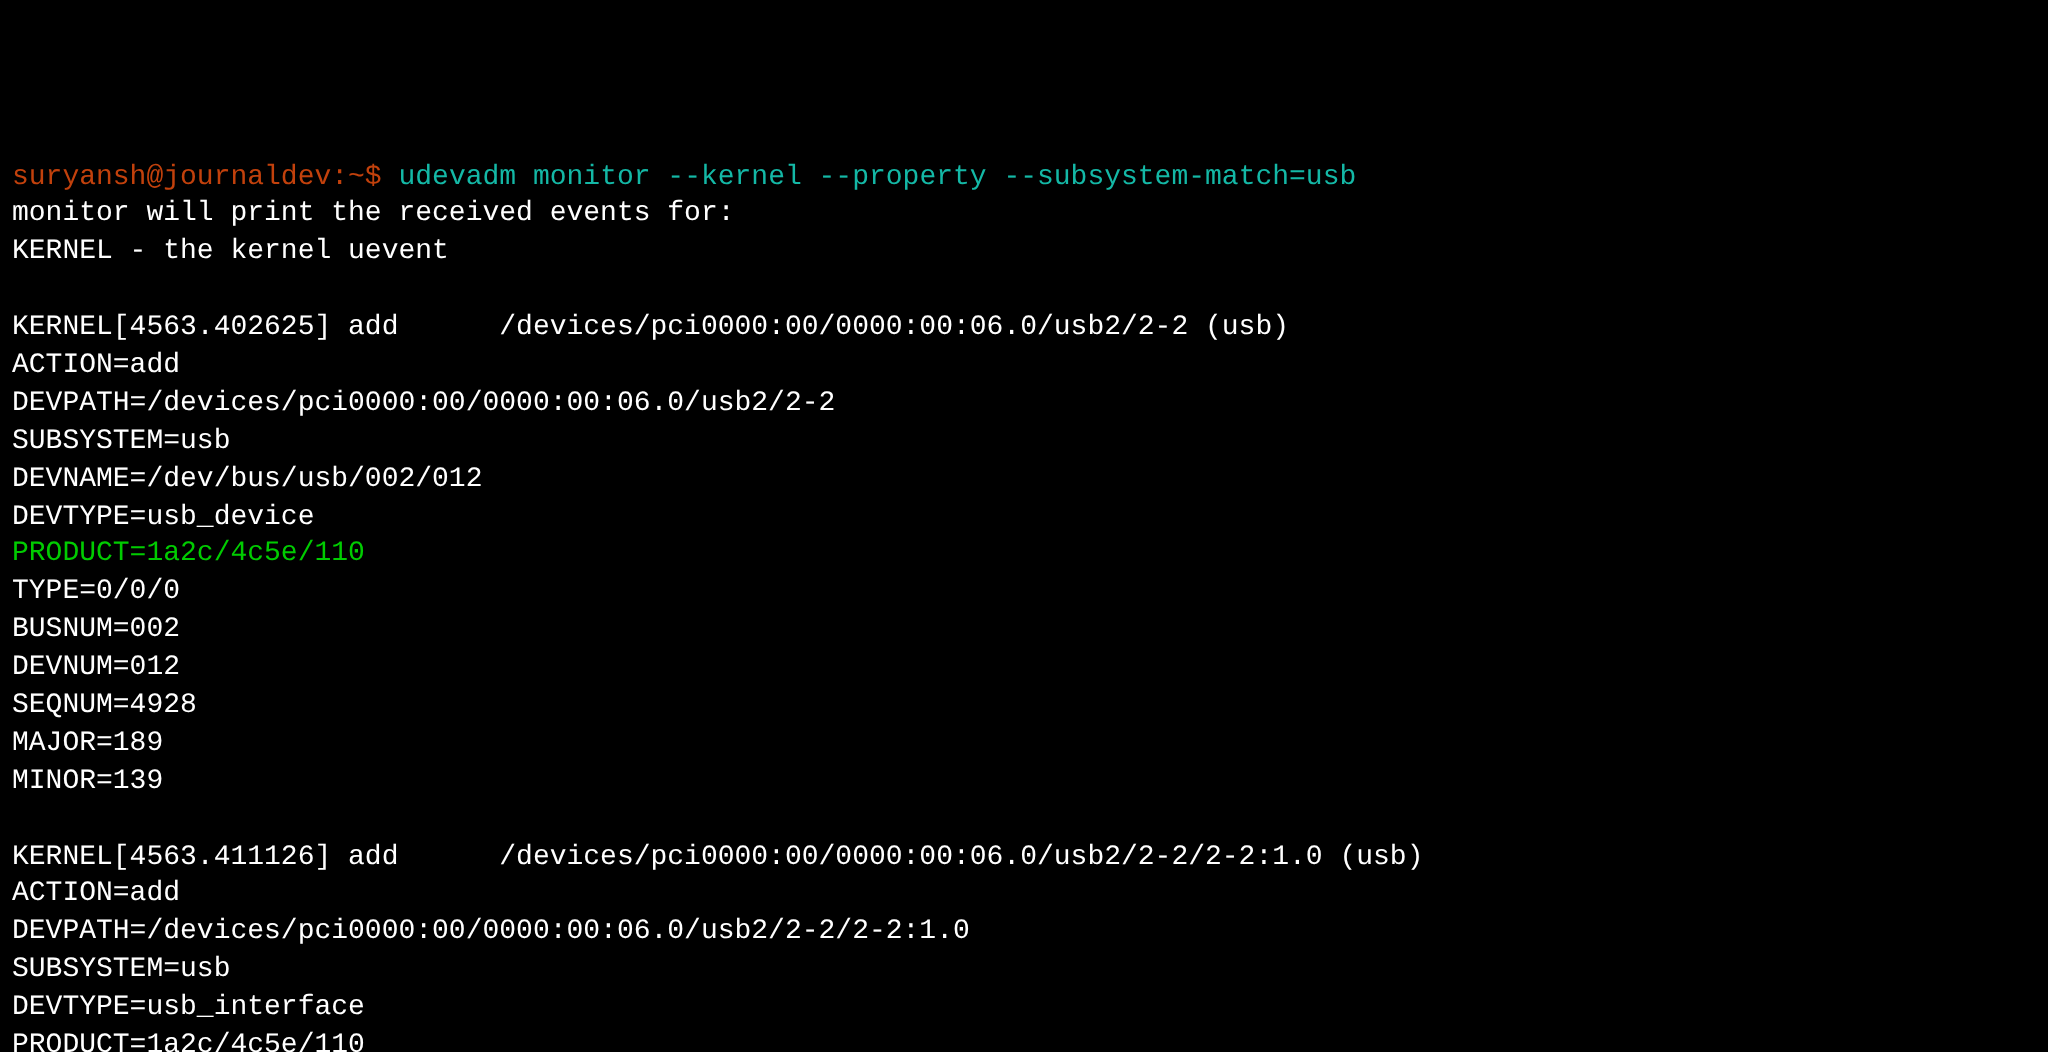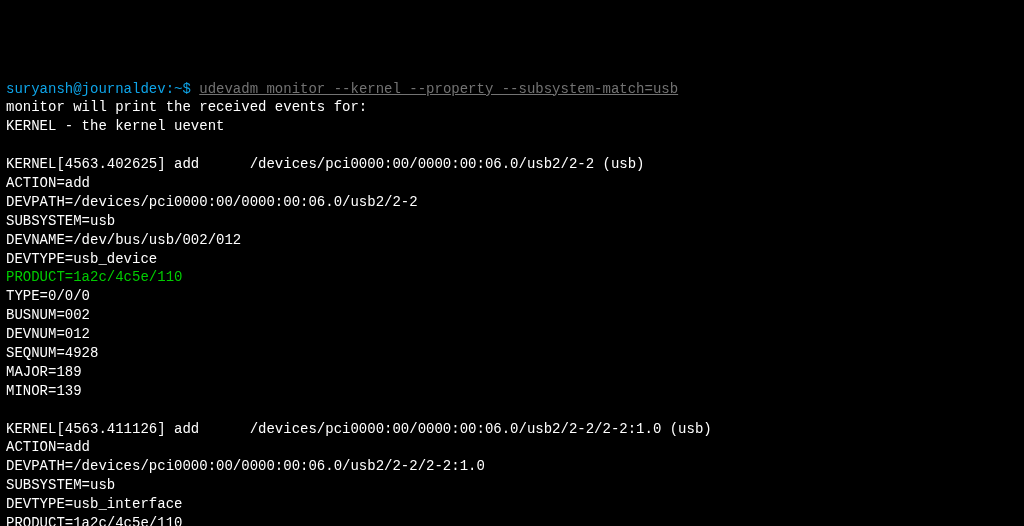--- a/index.html
+++ b/index.html
@@ -13,25 +13,24 @@
       font-family: "Courier New", Courier, monospace;
       font-size: 14px;
       line-height: 1.35;
       padding: 4px 6px;
       width: 1024px;
       height: 526px;
       overflow: hidden;
       white-space: pre;
     }
     .prompt-user {
-      color: #0ea5e9;
+      color: #c2410c;
     }
     .command {
-      color: #737373;
-      text-decoration: underline;
+      color: #14b8a6;
     }
     .highlight {
       color: #00cc00;
     }
     .line {
       display: block;
     }
     .blank {
       height: 1.35em;
     }

